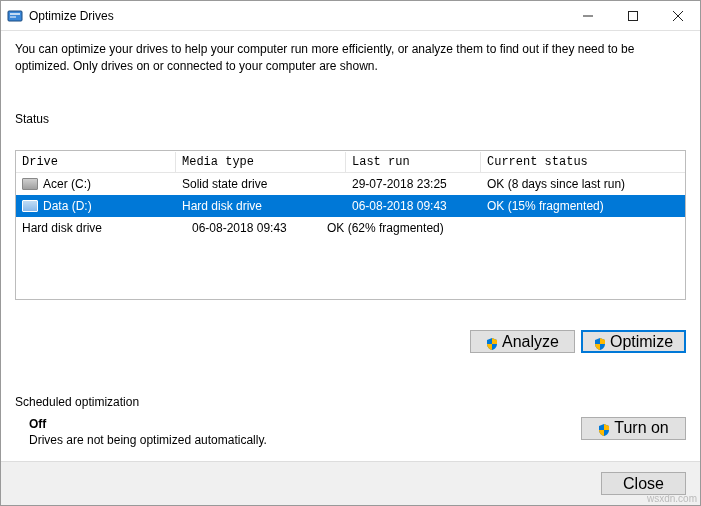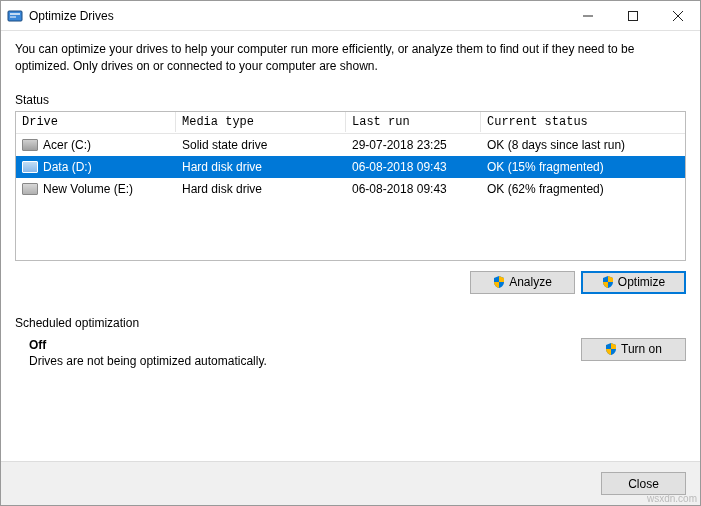--- a/index.html
+++ b/index.html
@@ -37,20 +37,21 @@
       font-family: "Segoe UI Symbol", sans-serif;
       font-size: 10px;
       color: #222;
     }
 
     .content {
       padding: 10px 14px 14px 14px;
       flex: 1;
       display:flex;
       flex-direction:column;
+      justify-content:space-between;
     }
     .intro { line-height: 1.4; margin-bottom: 18px; }
     .section-label { margin-bottom: 4px; }
     .list-box {
       border: 1px solid #bcbcbc;
       height: 150px;
       background: #fff;
       overflow: hidden;
     }
     .list-header, .list-row {
@@ -86,21 +87,21 @@
       gap:6px;
       margin-top:10px;
     }
     button.win-btn {
       height: 23px;
       min-width: 105px;
       padding: 0 10px;
       background: #e1e1e1;
       border: 1px solid #adadad;
       font-family: inherit;
-      font-size: 12px;
+      font-size: 16px;
       display:inline-flex;
       align-items:center;
       justify-content:center;
       gap:4px;
       cursor: default;
     }
     button.win-btn:focus, button.win-btn.default-btn {
       border-color:#0078d7;
       outline: 1px solid #0078d7;
       outline-offset:-2px;
@@ -190,24 +191,20 @@
         <div class="list-row selected">
           <div class="col c-drive">
             <span class="drive-ico drive-sel"></span>
             <span>Data (D:)</span>
           </div>
           <div class="col c-media">Hard disk drive</div>
           <div class="col c-last">06-08-2018 09:43</div>
           <div class="col c-status">OK (15% fragmented)</div>
         </div>
         <div class="list-row">
-          <div class="col c-drive">
-            <span class="drive-ico drive-gray"></span>
-            <span>New Volume (E:)</span>
-          </div>
           <div class="col c-media">Hard disk drive</div>
           <div class="col c-last">06-08-2018 09:43</div>
           <div class="col c-status">OK (62% fragmented)</div>
         </div>
       </div>
   </div>
 
   <div class="btn-row">
     <button class="win-btn">
       <span class="shield">

